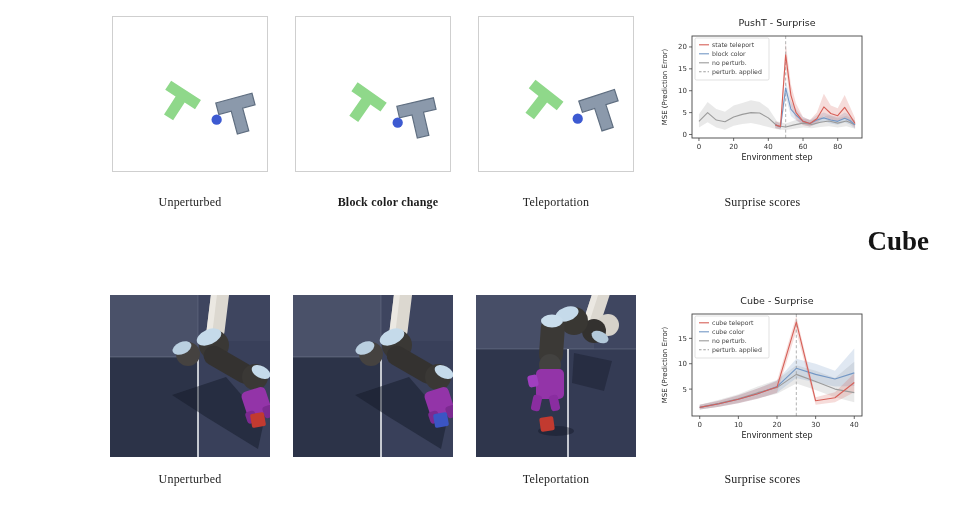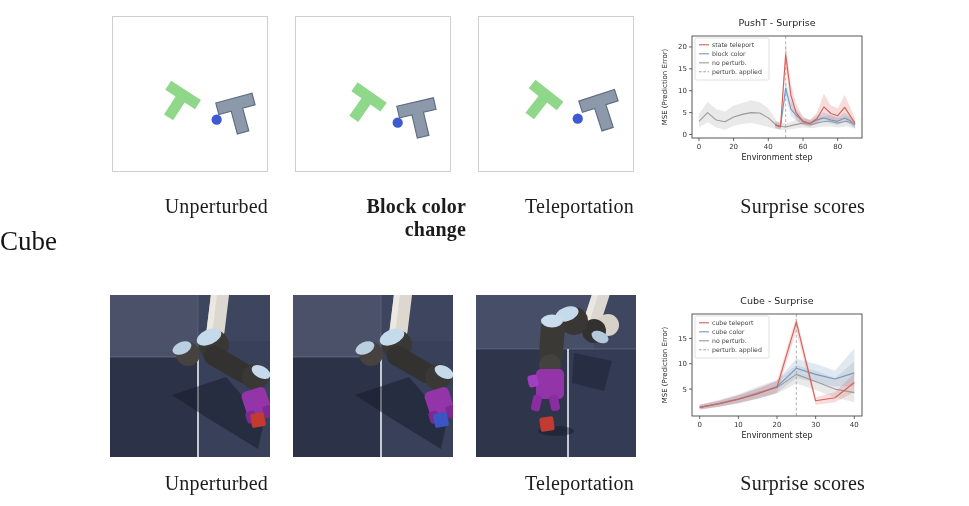--- a/index.html
+++ b/index.html
@@ -3,25 +3,25 @@
 <meta charset="utf-8">
 <style>
   html,body{margin:0;padding:0;background:#ffffff;}
   .figure{position:relative;width:969px;height:506px;background:#ffffff;overflow:hidden;
           font-family:"Liberation Serif", serif;}
   .panel{position:absolute;width:156px;height:156px;background:#ffffff;
          border:1px solid #cfcfcf;box-sizing:border-box;}
   .photo{position:absolute;width:160px;height:162px;overflow:hidden;}
   .photo svg{display:block;width:160px;height:162px;}
   .tscene{display:block;width:154px;height:154px;}
-  .caption{position:absolute;width:156px;text-align:right;font-size:20px;color:#1c1c1c;
+  .caption{position:absolute;width:156px;text-align:center;font-size:12px;color:#1c1c1c;
            letter-spacing:0.2px;}
   .caption.wide{width:205px;}
-  .section-title{position:absolute;left:0;top:226px;width:929px;text-align:left;
-                 font-size:27px;color:#151515;margin:0;font-weight:400;}
+  .section-title{position:absolute;left:0;top:226px;width:929px;text-align:right;
+                 font-size:27px;color:#151515;margin:0;font-weight:700;}
   .chart{position:absolute;width:220px;height:158px;}
   .chart text{font-family:"DejaVu Sans", sans-serif;}
 </style>
 </head>
 <body>
 
 <div class="figure">
 
   <div class="panel" style="left:112px;top:16px;">
     <svg class="tscene" viewBox="0 0 156 156">

